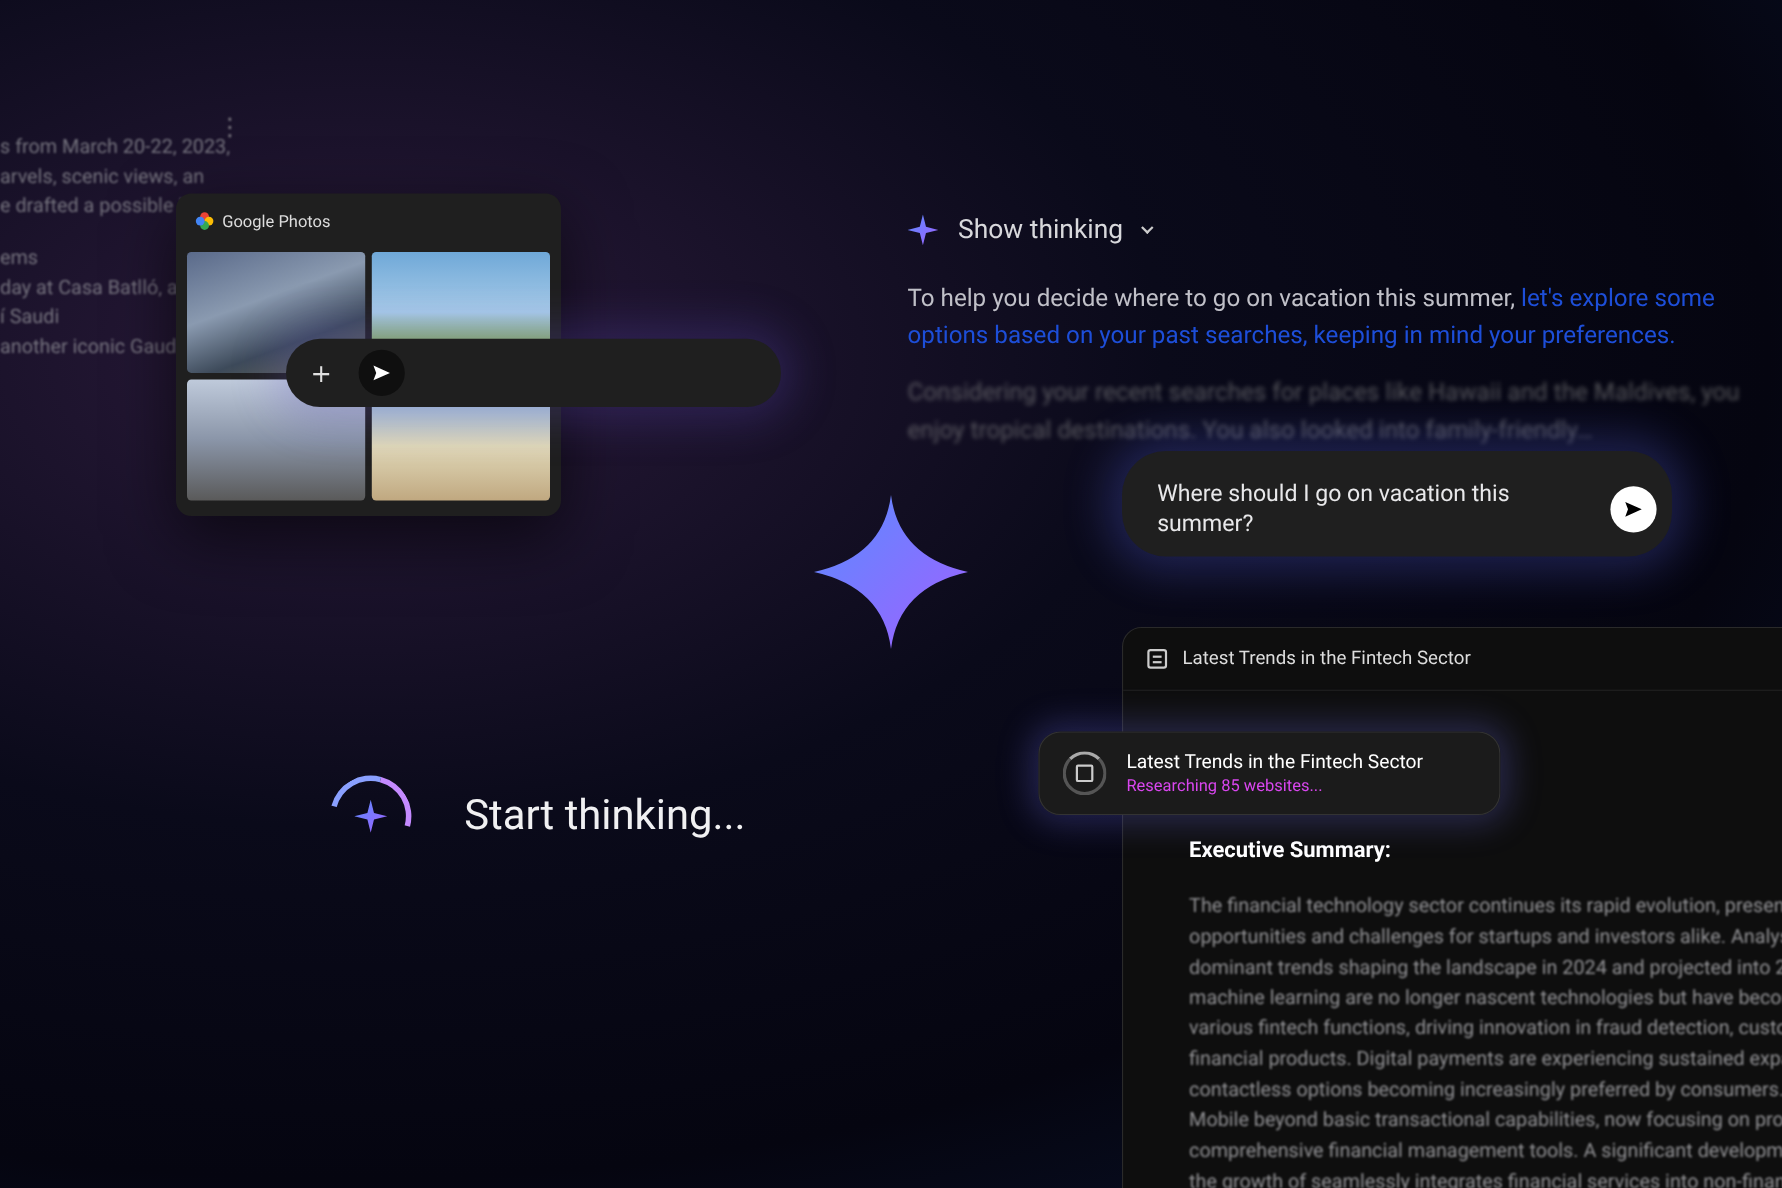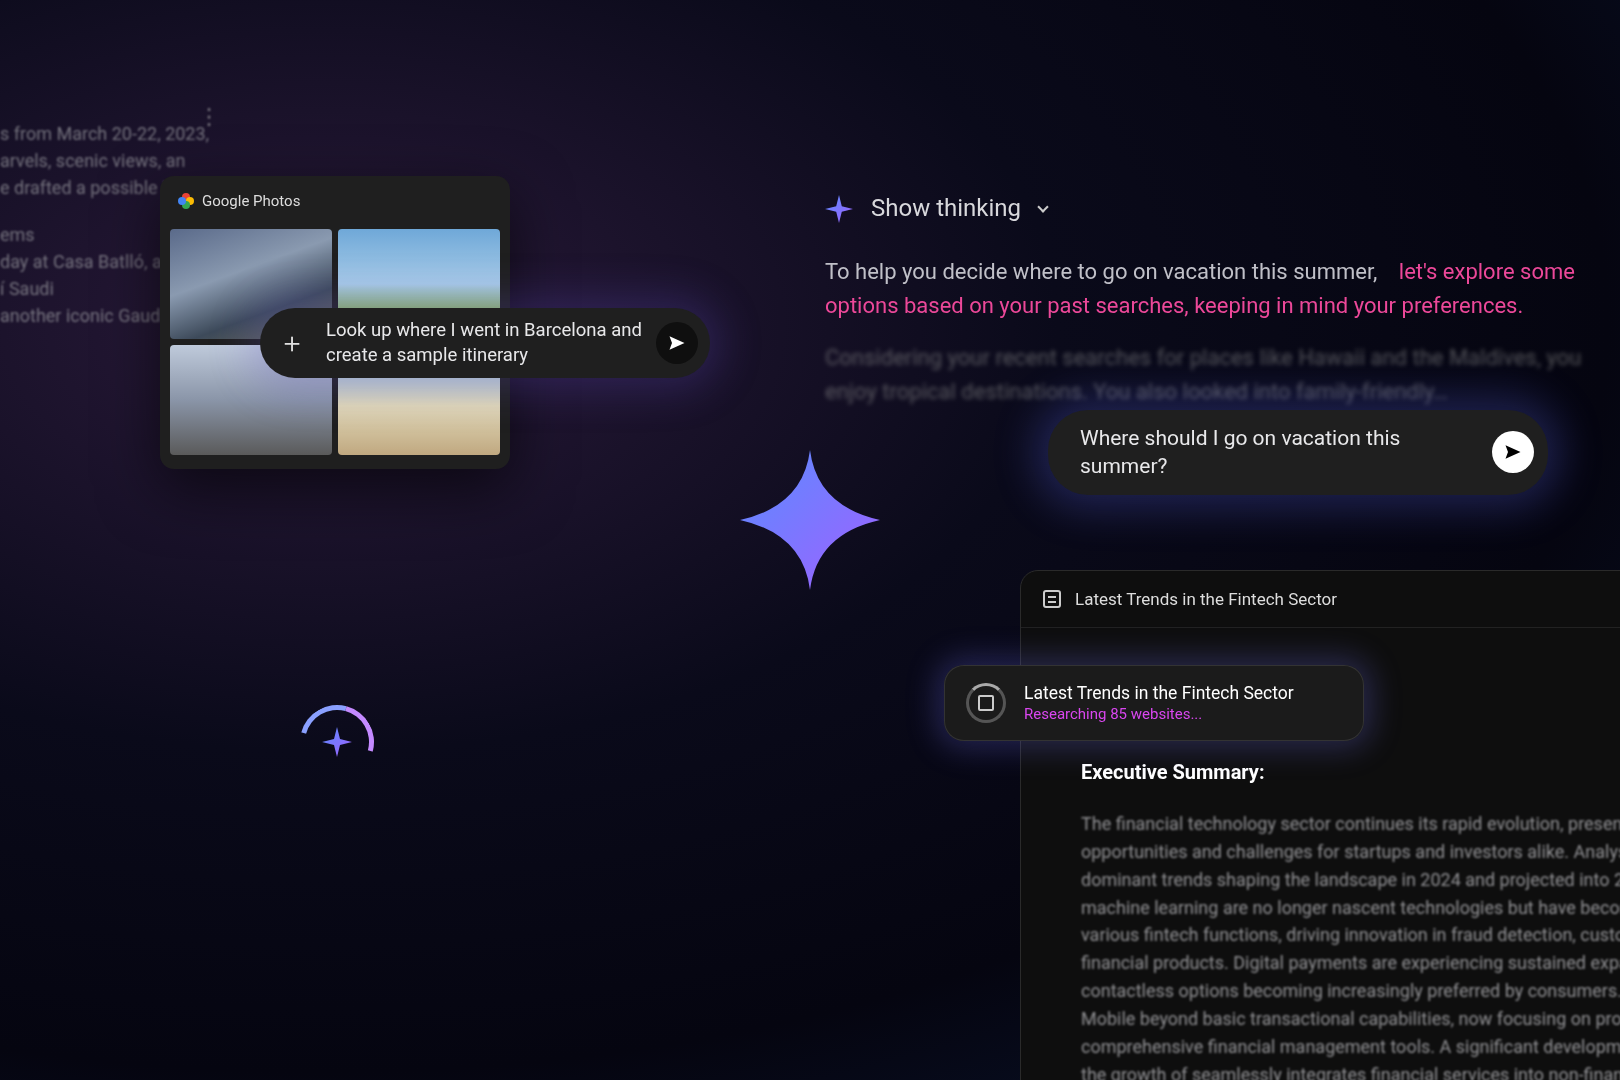--- a/index.html
+++ b/index.html
@@ -136,33 +136,33 @@
     display:flex; align-items:center; gap: 18px;
     font-size: 24px;
     color: #d8d8dc;
     cursor:pointer;
   }
   .gem-small { width: 28px; height:28px; }
   .thinking-body {
     margin-top: 28px;
     color: #c0c0c8;
   }
-  .thinking-body .link { color: #ec4899; margin-left: 16px; }
+  .thinking-body .link { color: #1d4ed8; }
   .thinking-fade {
     margin-top: 18px;
     color: #888;
     filter: blur(2px);
     opacity: 0.6;
   }
 
   
   .pill-vacation {
-    left: 1048px; top: 410px;
+    left: 1020px; top: 410px;
     width: 500px;
-    padding: 14px 14px 14px 32px;
+    padding: 25px 14px 14px 32px;
     box-shadow: 0 0 40px 14px rgba(100,110,255,0.25);
   }
   .pill-vacation .pill-text { font-size: 21px; }
 
   
   .center-gem {
     position:absolute;
     left: 740px; top: 450px;
     width: 140px; height: 140px;
   }
@@ -317,21 +317,20 @@
   <div class="photos-grid">
     <div class="photo-tile ph1"></div>
     <div class="photo-tile ph2"></div>
     <div class="photo-tile ph3"></div>
     <div class="photo-tile ph4"></div>
   </div>
 </div>
 
 <div class="prompt-pill pill-barcelona">
   <div class="plus-btn">＋</div>
-  <div class="pill-text">Look up where I went in Barcelona and create a sample itinerary</div>
   <div class="send-btn">
     <svg viewBox="0 0 24 24">
         <path d="M3 20l18-8L3 4l3 8-3 8z"></path>
       </svg>
   </div>
 </div>
 
 <div class="thinking-block">
   <div class="show-thinking-row">
     <svg class="gem-small" viewBox="0 0 100 100">
@@ -359,20 +358,21 @@
   <path class="gem-path" d="M50 0 Q55 40 100 50 Q55 60 50 100 Q45 60 0 50 Q45 40 50 0 Z"></path>
 </svg>
 
 <div class="start-thinking">
   <div class="ring-gem">
     <div class="arc"></div>
     <svg class="inner-gem" viewBox="0 0 100 100">
         <path class="gem-path" d="M50 0 L60 40 L100 50 L60 60 L50 100 L40 60 L0 50 L40 40 Z"></path>
       </svg>
   </div>
+  <span>Start thinking...</span>
 </div>
 
 <div class="doc-panel">
   <div class="doc-header">
     <span class="doc-icon"></span>
     <span>Latest Trends in the Fintech Sector</span>
   </div>
   <div class="doc-body">
     <div class="doc-title-big">e Fintech Sector</div>
     <div class="doc-subhead">Executive Summary:</div>

